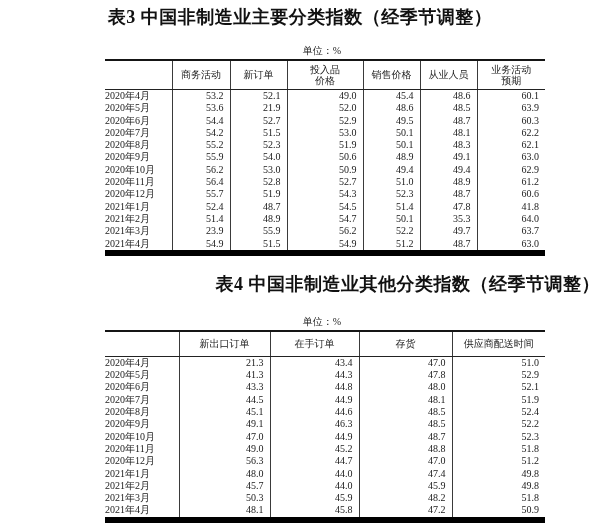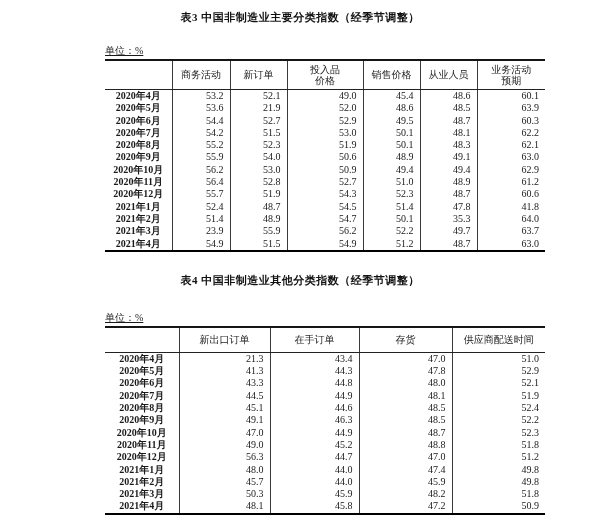--- a/index.html
+++ b/index.html
@@ -2,49 +2,49 @@
 <html><head>
 <meta charset="utf-8">
 <style>
   html,body{margin:0;padding:0;}
   body{
     width:600px;height:529px;background:#ffffff;overflow:hidden;
     font-family:"Liberation Serif","DejaVu Serif",serif;
     color:#1a1a1a;
   }
   .doc-title{
-    text-align:center;font-weight:bold;font-size:11px;line-height:14px;
+    text-align:center;font-weight:bold;font-size:18px;line-height:14px;
     letter-spacing:.5px;color:#111;
   }
   .title3{margin-top:10px;}
-  .title4{margin-top:21px;}
+  .title4{margin-top:21px;text-align:right;}
   .tbl-wrap{width:440px;margin-left:105px;}
   .unit-label{
-    text-align:left;font-size:10px;line-height:12px;
-    padding-right:6px;color:#1a1a1a;text-decoration:underline;
+    text-align:center;font-size:10px;line-height:12px;
+    padding-right:6px;color:#1a1a1a;
   }
   .unit1{margin-top:21px;margin-bottom:2px;}
   .unit2{margin-top:25px;margin-bottom:2px;}
   table{
     border-collapse:collapse;table-layout:fixed;width:440px;
-    border-top:2px solid #151515;border-bottom:2px solid #000000;
+    border-top:2px solid #151515;border-bottom:6px solid #000000;
     font-size:10px;
   }
   th{
     font-weight:normal;font-size:10px;line-height:11.5px;
     border-bottom:1.5px solid #222;padding:2px 0;
     white-space:pre-line;text-align:center;vertical-align:middle;color:#1a1a1a;
   }
   .t3 th{height:24px;}
   .t4 th{height:20px;margin-left:28px;}
   td{
     padding:0;line-height:12.3px;height:12.3px;overflow:hidden;
     vertical-align:middle;color:#1a1a1a;
   }
-  td.month{text-align:center;font-weight:bold;}
+  td.month{}
   td.num{text-align:right;padding-right:6px;}
   th:not(:last-child),td:not(:last-child){border-right:1px solid #3a3a3a;}
 </style>
 </head>
 <body>
 
 <div class="doc-title title3">表3 中国非制造业主要分类指数（经季节调整）</div>
 
 <div class="tbl-wrap">
   <div class="unit-label unit1">单位：%</div>

